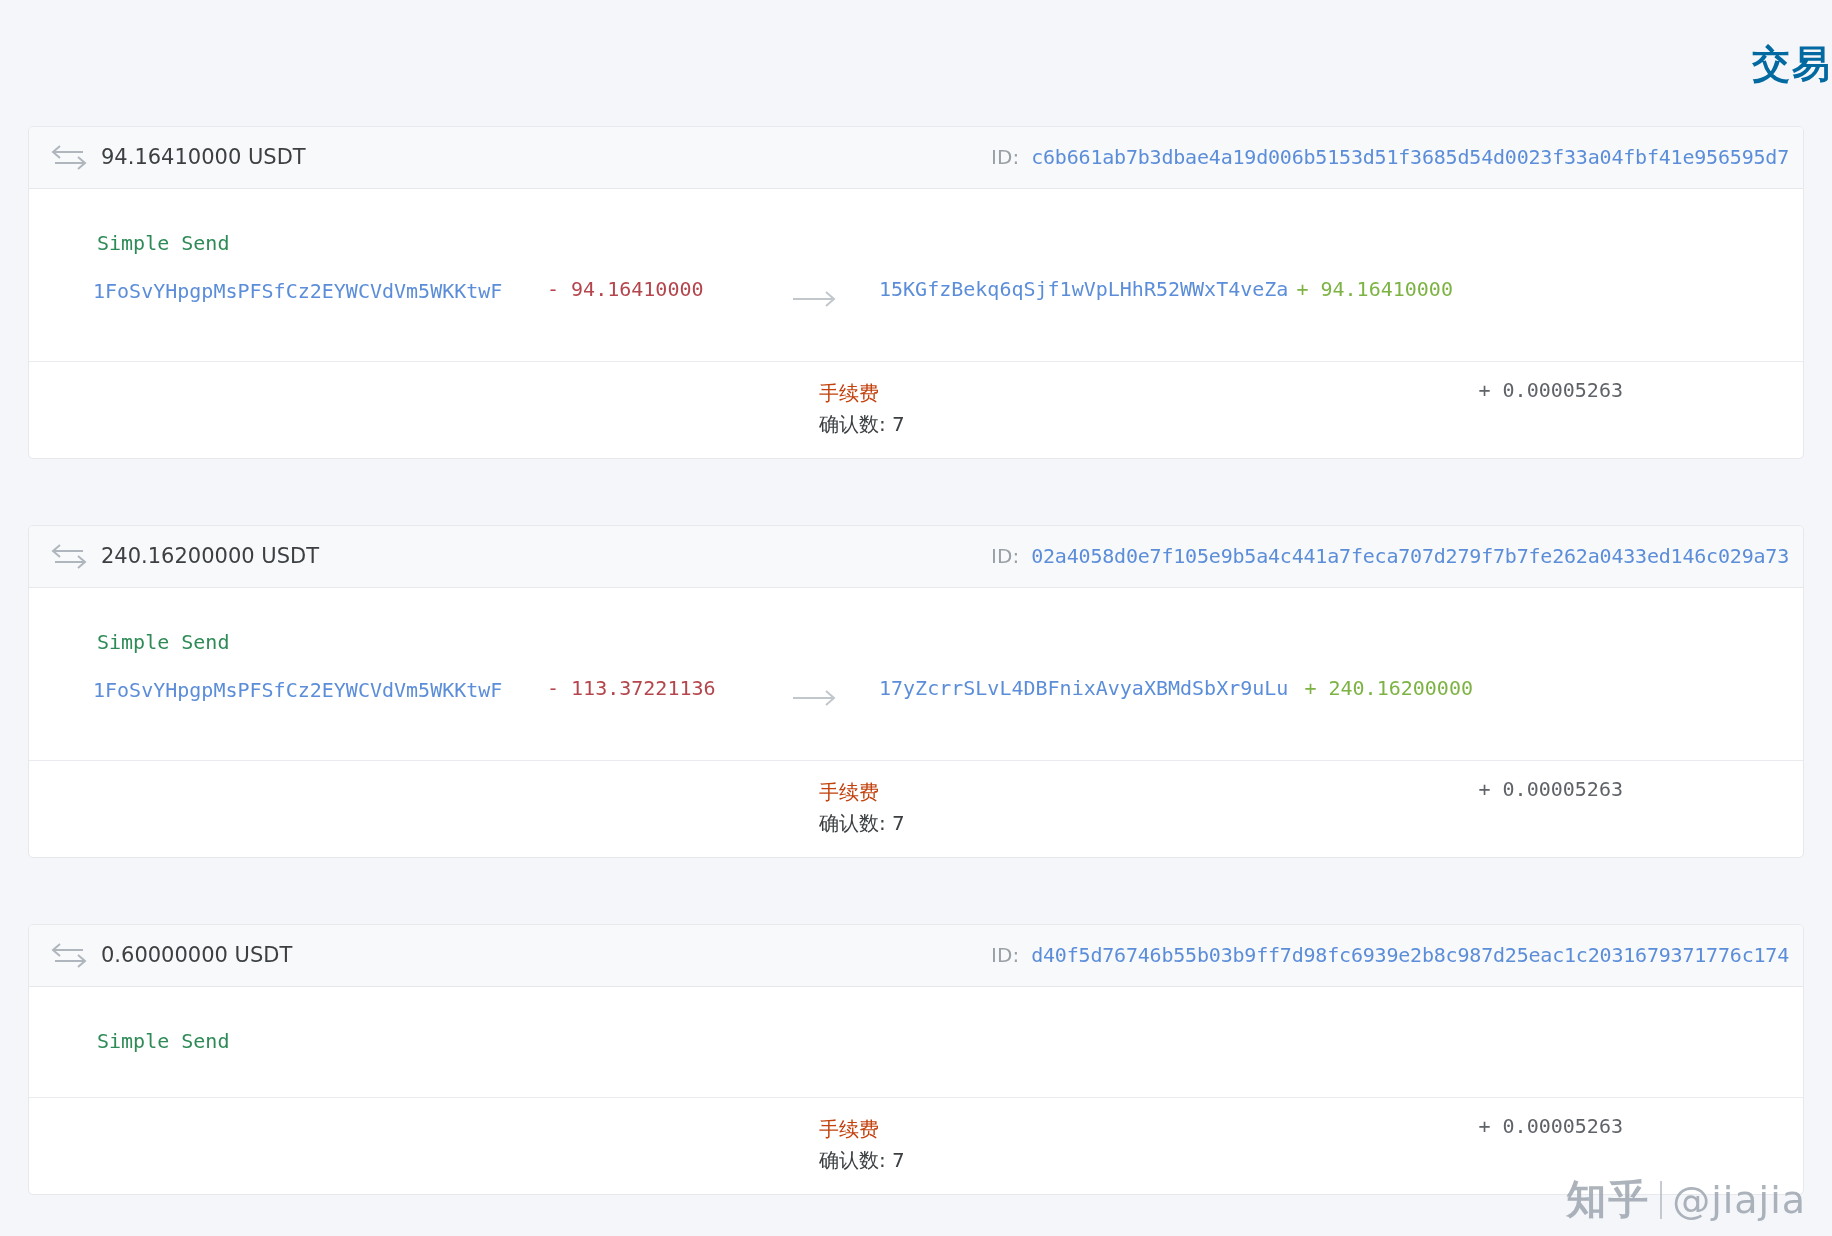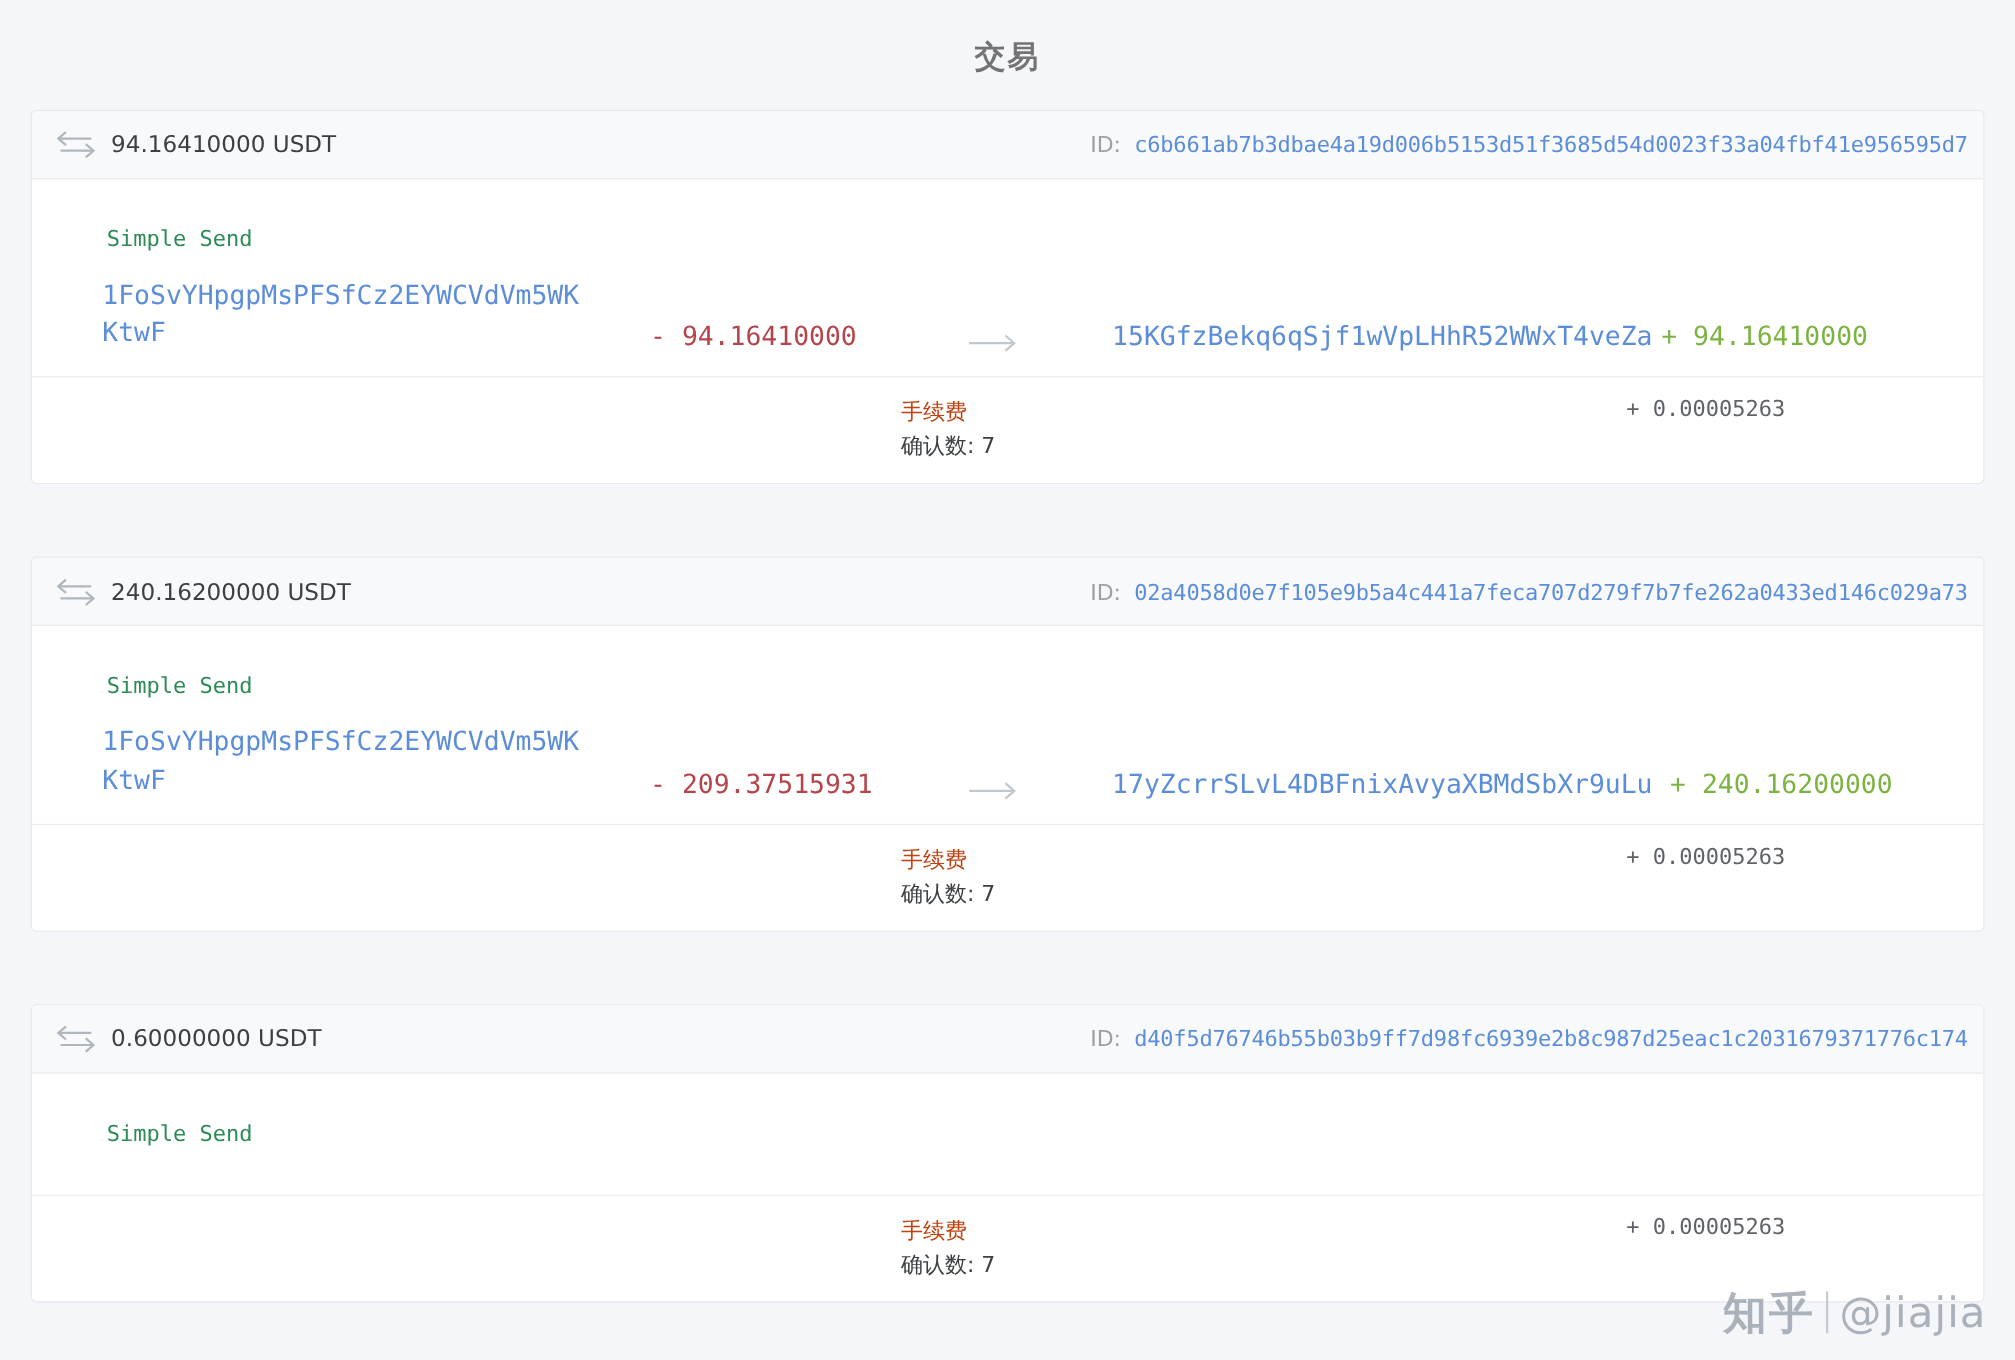--- a/index.html
+++ b/index.html
@@ -11,24 +11,24 @@
     overflow: hidden;
   }
   #root {
     position: relative;
     width: 1832px; height: 1236px;
     background: #f4f6f9;
   }
 
   
   .page-title {
-    text-align: center;
-    font-size: 28px;
+    text-align: right;
+    font-size: 38px;
     font-weight: 700;
-    color: #737373;
+    color: #0369a1;
     letter-spacing: 2px;
     padding-top: 14px;
     padding-bottom: 10px;
     font-family: "DejaVu Sans", "Liberation Sans", sans-serif;
   }
 
   
   .tx-list {
     padding: 0 28px;
   }
@@ -86,25 +86,24 @@
     margin-top: 16px;
   }
   .tx-type {
     color: #2e8b57;
     font-size: 20px;
     margin: 8px 0 22px 48px;
     font-family: "DejaVu Sans Mono", "Liberation Mono", monospace;
   }
   .tx-flow {
     display: flex;
-    align-items: flex-end;
-    font-family: "DejaVu Sans Mono", "Liberation Mono", monospace;
-    font-size: 24px;
+    align-items: flex-start;
+    font-family: "DejaVu Sans Mono", "Liberation Mono", monospace;
+    font-size: 20px;
     min-height: 62px;
-    gap: 44px;
   }
   .flow-from-addr {
     width: 480px;
     flex: 0 0 480px;
     color: #5b8dd9;
     padding-left: 44px;
     line-height: 1.45;
     word-break: break-all;
   }
   .flow-neg {
@@ -258,21 +257,21 @@
         <span class="tx-amount-title">240.16200000 USDT</span>
         <span class="tx-id-wrap">
           <span class="tx-id-label">ID:</span>
           <span class="tx-id-value">02a4058d0e7f105e9b5a4c441a7feca707d279f7b7fe262a0433ed146c029a73</span>
         </span>
       </div>
       <div class="tx-body">
         <div class="tx-type">Simple Send</div>
         <div class="tx-flow">
           <span class="flow-from-addr">1FoSvYHpgpMsPFSfCz2EYWCVdVm5WKKtwF</span>
-          <span class="flow-neg">- 209.37515931</span>
+          <span class="flow-neg">- 113.37221136</span>
           <span class="flow-arrow">
             <svg width="60" height="26" viewBox="0 0 60 26">
               <path d="M4 18 L44 18" stroke="#c2c7cc" stroke-width="2" fill="none"></path>
               <path d="M37 11 L45 18 L37 25" stroke="#c2c7cc" stroke-width="2" fill="none"></path>
             </svg>
           </span>
           <span class="flow-right tight">
             <span class="flow-to-addr">17yZcrrSLvL4DBFnixAvyaXBMdSbXr9uLu</span>
             <span class="flow-pos">+ 240.16200000</span>
           </span>

